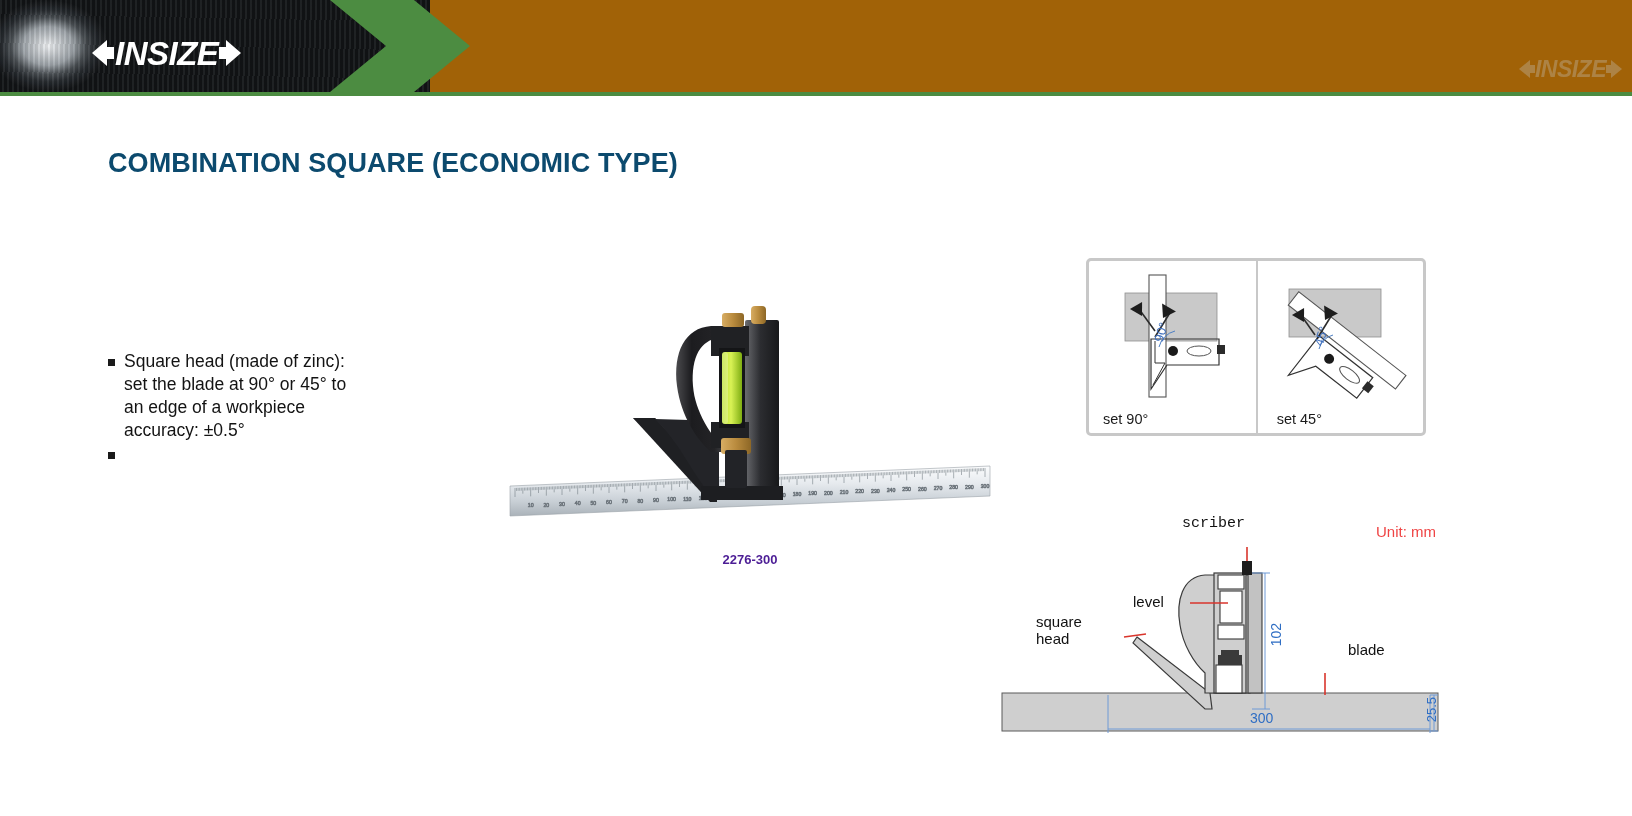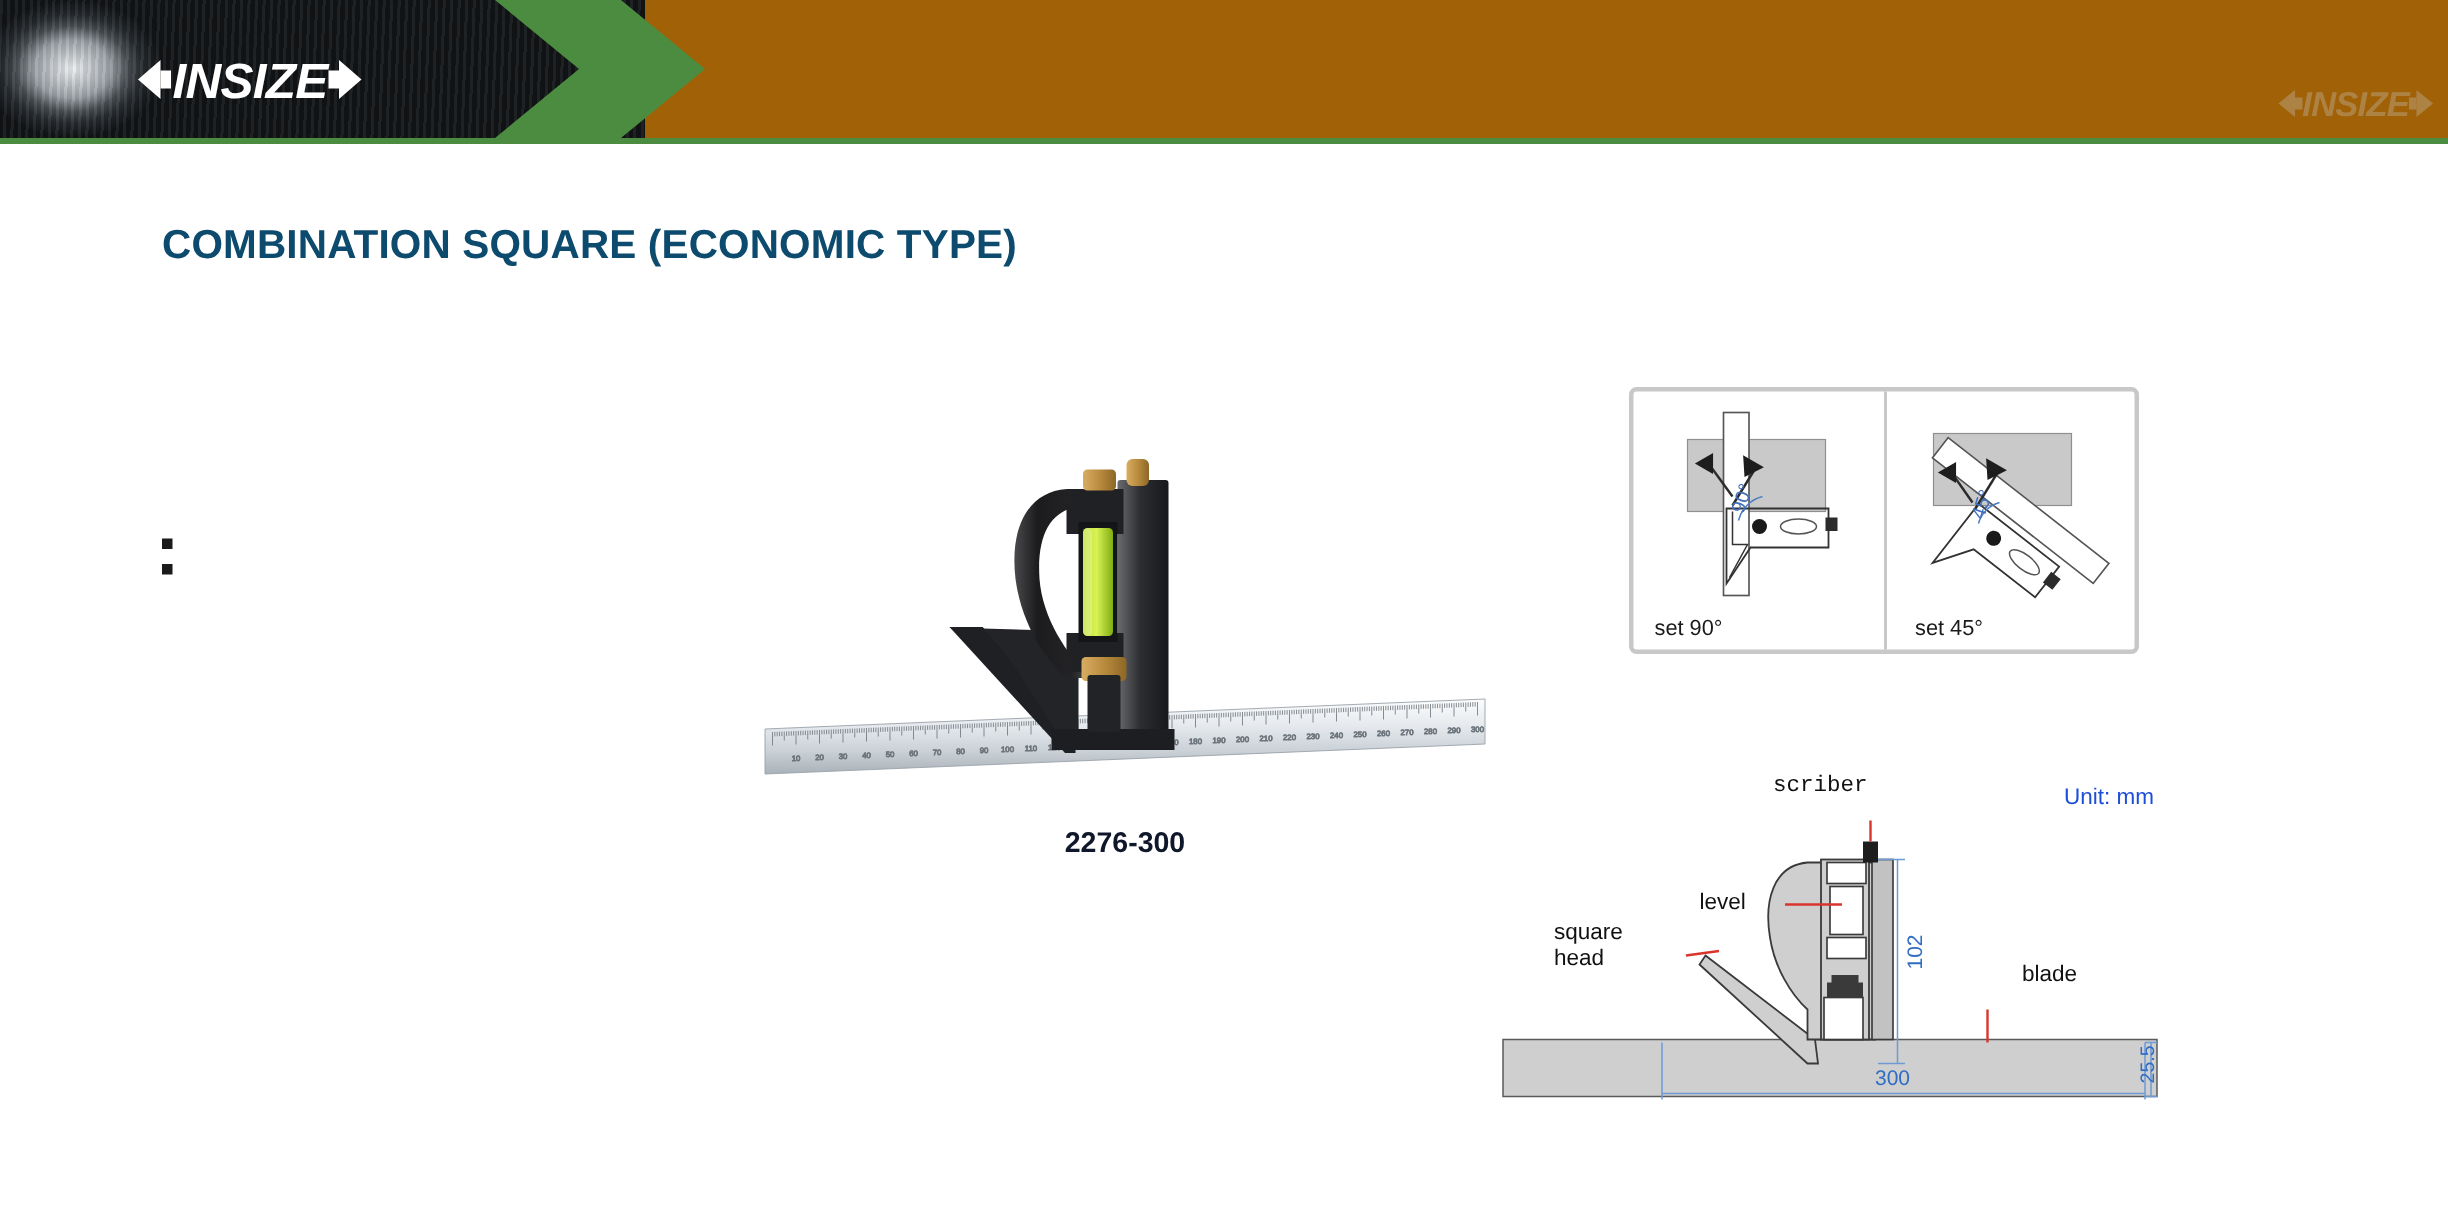--- a/index.html
+++ b/index.html
@@ -74,39 +74,39 @@
   .feat{display:flex;margin-bottom:1px;}
   .feat .sq{
     width:7px;height:7px;background:#1a1a1a;margin:9px 9px 0 0;flex:none;
   }
   .feat .txt{font-size:17.5px;line-height:23px;color:#131313;}
 
   
   .product{position:absolute;left:505px;top:290px;width:490px;height:250px;}
   .prod-caption{
     position:absolute;left:505px;top:552px;width:490px;text-align:center;
-    font-size:19px;font-weight:bold;color:#0f172a;
+    font-size:13px;font-weight:bold;color:#4c1d95;
   }
 
   
   .usage{
     position:absolute;left:1086px;top:258px;width:340px;height:178px;
     border:3px solid #c8c8c8;border-radius:5px;background:#fff;box-sizing:border-box;
   }
   .usage-split{position:absolute;left:50%;top:0;width:2px;height:100%;background:#c8c8c8;}
   .usage-label{
     position:absolute;bottom:6px;font-size:14.5px;color:#1a1a1a;
   }
   .usage-label.a{left:14px;}
   .usage-label.b{left:52%;margin-left:14px;}
 
   
   .dims{position:absolute;left:1000px;top:505px;width:440px;height:235px;}
   .unit-note{
-    position:absolute;right:4px;top:18px;color:#1d4ed8;font-size:15px;text-align:center;
+    position:absolute;right:4px;top:18px;color:#ef4444;font-size:15px;text-align:center;
   }
   .lbl{position:absolute;font-size:15px;color:#111;line-height:17px;}
   .dimtext{position:absolute;color:#2f6ec4;font-size:14px;}
   .dimtext.vert{writing-mode:vertical-rl;transform:rotate(180deg);}
 </style>
 </head>
 <body>
 
 <div class="header">
   <div class="header-photo"></div>
@@ -128,20 +128,26 @@
     <div class="arw r"></div>
   </div>
 </div>
 <div class="header-rule"></div>
 
 <div class="page-title">COMBINATION SQUARE (ECONOMIC TYPE)</div>
 
 <div class="features">
   <div class="feat">
     <div class="sq"></div>
+    <div class="txt">
+      <div>Square head (made of zinc):</div>
+      <div>set the blade at 90° or 45° to</div>
+      <div>an edge of a workpiece</div>
+      <div>accuracy: ±0.5°</div>
+    </div>
   </div>
   <div class="feat">
     <div class="sq"></div>
   </div>
 </div>
 
 <div class="product">
   <svg width="490" height="250" viewBox="0 0 490 250">
     <defs>
       <linearGradient id="steel" x1="0" y1="0" x2="0" y2="1">

